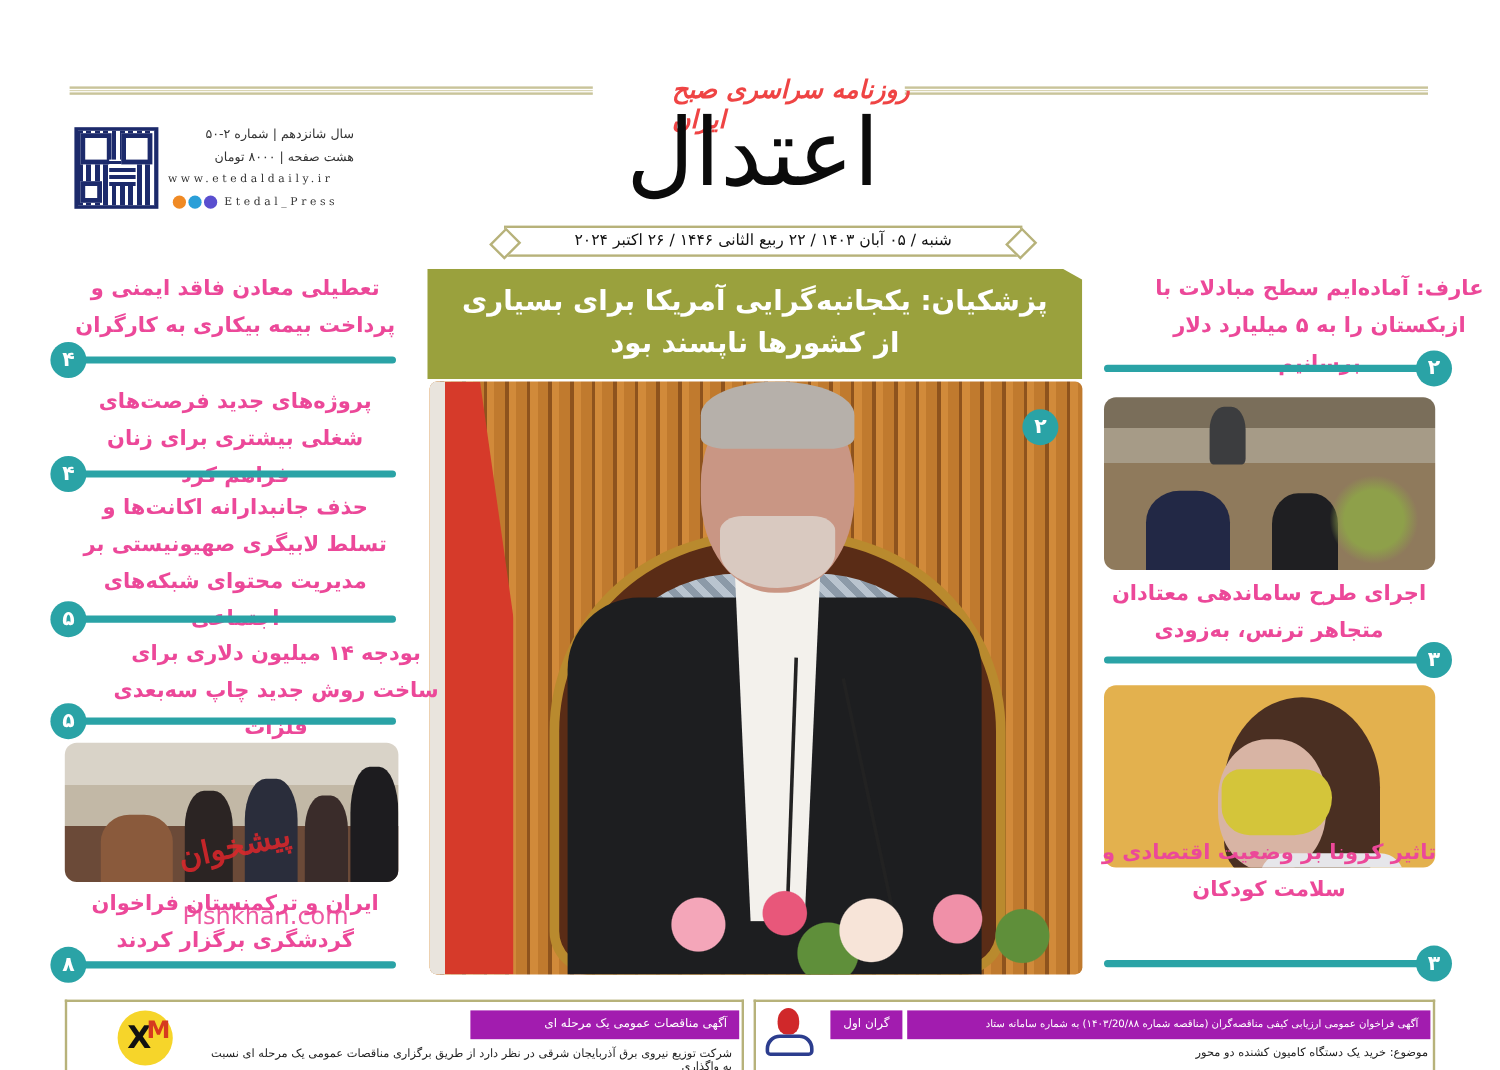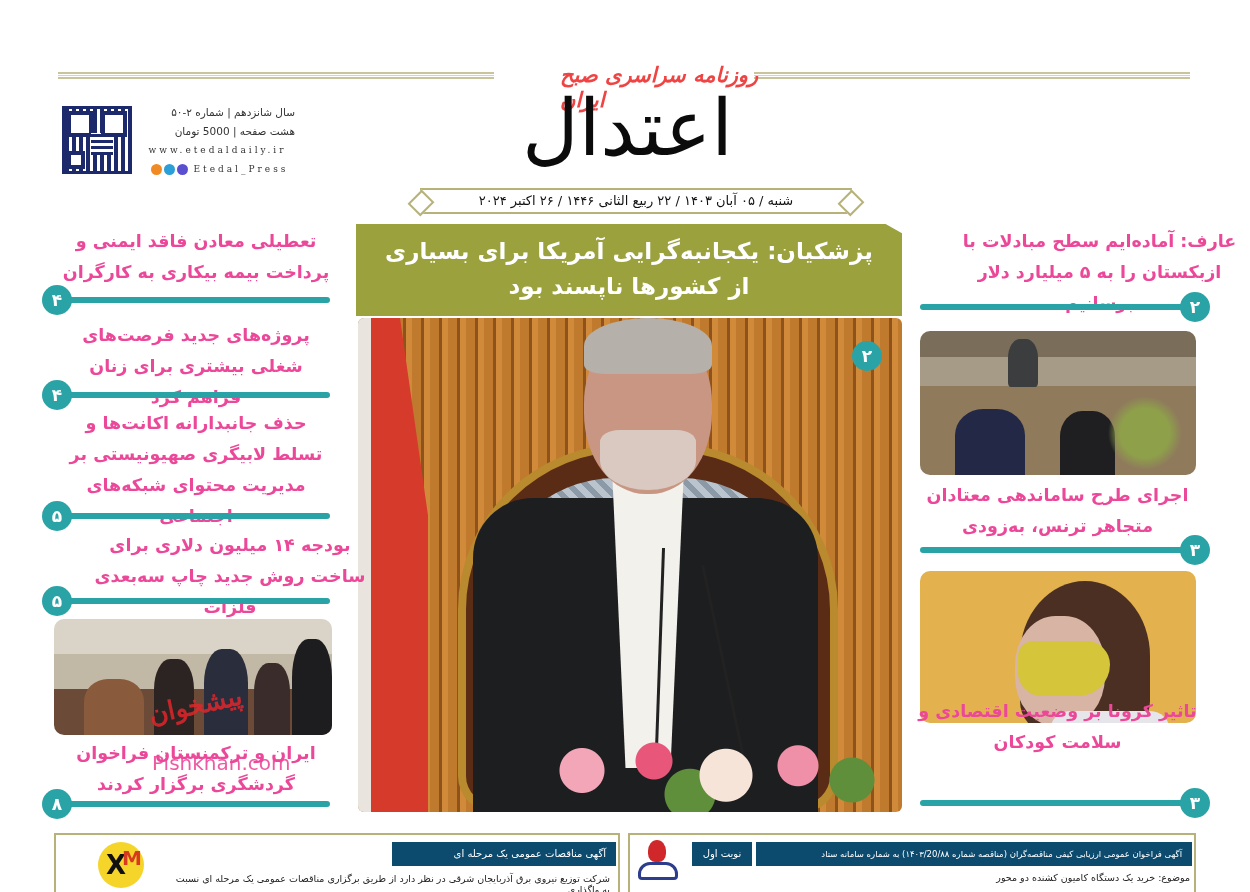--- a/index.html
+++ b/index.html
@@ -9,21 +9,21 @@
     
     .rule { position: absolute; height: 7px; border-top: 2px solid #c9c49a; border-bottom: 2px solid #c9c49a; }
     .rule::after { content: ""; position: absolute; left: 0; right: 0; top: 1px; height: 1px; background: #d9d5b3; }
 
     .tagline { position: absolute; left: 560px; top: 62px; width: 200px; text-align: left; direction: rtl;
       font-family: "DejaVu Serif", serif; font-style: italic; font-size: 21px; color: #ef4444; font-weight: bold; }
     .logo { position: absolute; left: 490px; top: 78px; width: 275px; height: 100px; direction: rtl; text-align: center;
       font-family: "DejaVu Serif", serif; font-size: 78px; line-height: 100px; color: #0b0b0b; font-weight: normal; letter-spacing: 2px; }
 
     .meta { position: absolute; left: 140px; top: 103px; width: 155px; direction: rtl; text-align: right; font-size: 10.5px; color: #333; line-height: 19px; }
-    .meta .latin { font-family: "DejaVu Serif", serif; direction: ltr; text-align: center; letter-spacing: 3px; font-size: 9px; }
+    .meta .latin { font-family: "DejaVu Serif", serif; direction: ltr; text-align: left; letter-spacing: 3px; font-size: 9px; }
     .social-icons { display: inline-flex; gap: 2px; vertical-align: middle; margin-left: 4px; }
     .soc { width: 11px; height: 11px; border-radius: 50%; display: inline-block; }
     .qr { position: absolute; left: 62px; top: 106px; width: 70px; height: 68px; background:
         repeating-linear-gradient(90deg, #1c2a6b 0 4px, #fff 4px 7px),
         #fff; border: 3px solid #1c2a6b; }
     .qr::before, .qr::after { content: ""; position: absolute; width: 18px; height: 18px; border: 4px solid #1c2a6b; background: #fff; }
     .qr::before { left: 2px; top: 2px; }
     .qr::after { right: 2px; top: 2px; }
     .qr .qb { position: absolute; left: 2px; bottom: 2px; width: 18px; height: 18px; border: 4px solid #1c2a6b; background: #fff; }
     .qr .qm { position: absolute; left: 26px; top: 24px; width: 22px; height: 22px; background: repeating-linear-gradient(0deg, #1c2a6b 0 3px, #fff 3px 6px); }
@@ -78,21 +78,21 @@
     .photo-covid .mask { position: absolute; left: 98px; top: 70px; width: 92px; height: 55px; background: #d4c53a; border-radius: 20px 30px 40px 30px; }
     .photo-covid .shirtk { position: absolute; left: 130px; top: 140px; width: 120px; height: 30px; background: #e6e6ea; border-radius: 20px 20px 0 0; }
     .photo-expo { background: linear-gradient(180deg, #d9d3c8 0 30%, #c2b8a6 30% 60%, #6b4a38 60% 100%); }
     .photo-expo .f { position: absolute; border-radius: 40% 40% 0 0; }
 
     .watermark { position: absolute; left: 148px; top: 690px; direction: rtl; color: #e0262b; font-weight: bold; font-size: 26px; transform: rotate(-12deg); opacity: .85; font-family: "DejaVu Serif", serif; }
     .watermark2 { position: absolute; left: 152px; top: 751px; color: #ec4899; font-size: 20px; font-weight: normal; opacity: .9; }
 
     
     .ad { position: absolute; top: 833px; height: 70px; border: 2px solid #b7b27a; border-bottom: none; background: #fff; }
-    .ad-tag { position: absolute; height: 24px; background: #0c4a6e; color: #fff; direction: rtl; font-size: 10px; line-height: 24px; padding: 0 10px; }
+    .ad-tag { position: absolute; height: 24px; background: #a21caf; color: #fff; direction: rtl; font-size: 10px; line-height: 24px; padding: 0 10px; }
     .ad-body { position: absolute; direction: rtl; text-align: right; font-size: 9.5px; color: #222; }
     .tavanir { position: absolute; left: 98px; top: 842px; width: 46px; height: 46px; border-radius: 50%; background: #f6d52a; }
     .tavanir span { position: absolute; font-weight: bold; }
     .nioc-flame { position: absolute; left: 648px; top: 840px; width: 18px; height: 22px; background: #d0282a; border-radius: 50% 50% 40% 40%; }
     .nioc-base { position: absolute; left: 638px; top: 862px; width: 40px; height: 18px; border: 3px solid #2c3d8e; border-radius: 12px 12px 4px 4px; }
   </style>
 </head>
 <body>
 
 <div class="rule" style="left:58px;top:72px;width:436px;"></div>
@@ -100,21 +100,21 @@
 
 <div class="tagline">روزنامه سراسری صبح ایران</div>
 <div class="logo">اعتدال</div>
 
 <div class="qr">
     <div class="qb"></div>
     <div class="qm"></div>
   </div>
 <div class="meta">
   <div>سال شانزدهم  |  شماره ۲-۵۰</div>
-  <div>هشت صفحه  |  5000 تومان</div>
+  <div>هشت صفحه  |  ۸۰۰۰ تومان</div>
   <div class="latin">www.etedaldaily.ir</div>
   <div class="latin">
     <span class="social-icons">
       <span class="soc" style="background:#f08a24"></span>
       <span class="soc" style="background:#2a9fd8"></span>
       <span class="soc" style="background:#5a4fcf"></span>
     </span>
     <span>Etedal_Press</span>
   </div>
 </div>
@@ -193,17 +193,17 @@
 
 <div class="ad" style="left:54px;width:566px;"></div>
 <div class="ad-tag" style="left:392px;top:842px;width:224px;text-align:right;">آگهی مناقصات عمومی یک مرحله ای</div>
 <div class="ad-body" style="left:170px;top:873px;width:440px;">شرکت توزیع نیروی برق آذربایجان شرقی در نظر دارد از طریق برگزاری مناقصات عمومی یک مرحله ای نسبت به واگذاری</div>
 <div class="tavanir">
   <span style="left:8px;top:8px;font-size:26px;color:#111;">X</span>
   <span style="left:24px;top:4px;font-size:20px;color:#d63a1f;">M</span>
 </div>
 
 <div class="ad" style="left:628px;width:568px;"></div>
-<div class="ad-tag" style="left:692px;top:842px;width:60px;text-align:center;">نوبت اول</div>
+<div class="ad-tag" style="left:692px;top:842px;width:60px;text-align:center;">گران اول</div>
 <div class="ad-tag" style="left:756px;top:842px;width:436px;font-size:8.5px;">آگهی فراخوان عمومی ارزیابی کیفی مناقصه‌گران (مناقصه شماره ۱۴۰۳/20/۸۸) به شماره سامانه ستاد ۲۰۰۳۰۹۱۶۴۵۰۰۰۰۹۰</div>
 <div class="ad-body" style="left:700px;top:872px;width:490px;text-align:right;">موضوع: خرید یک دستگاه کامیون کشنده دو محور</div>
 <div class="nioc-flame"></div>
 <div class="nioc-base"></div>
 
 </body></html>

